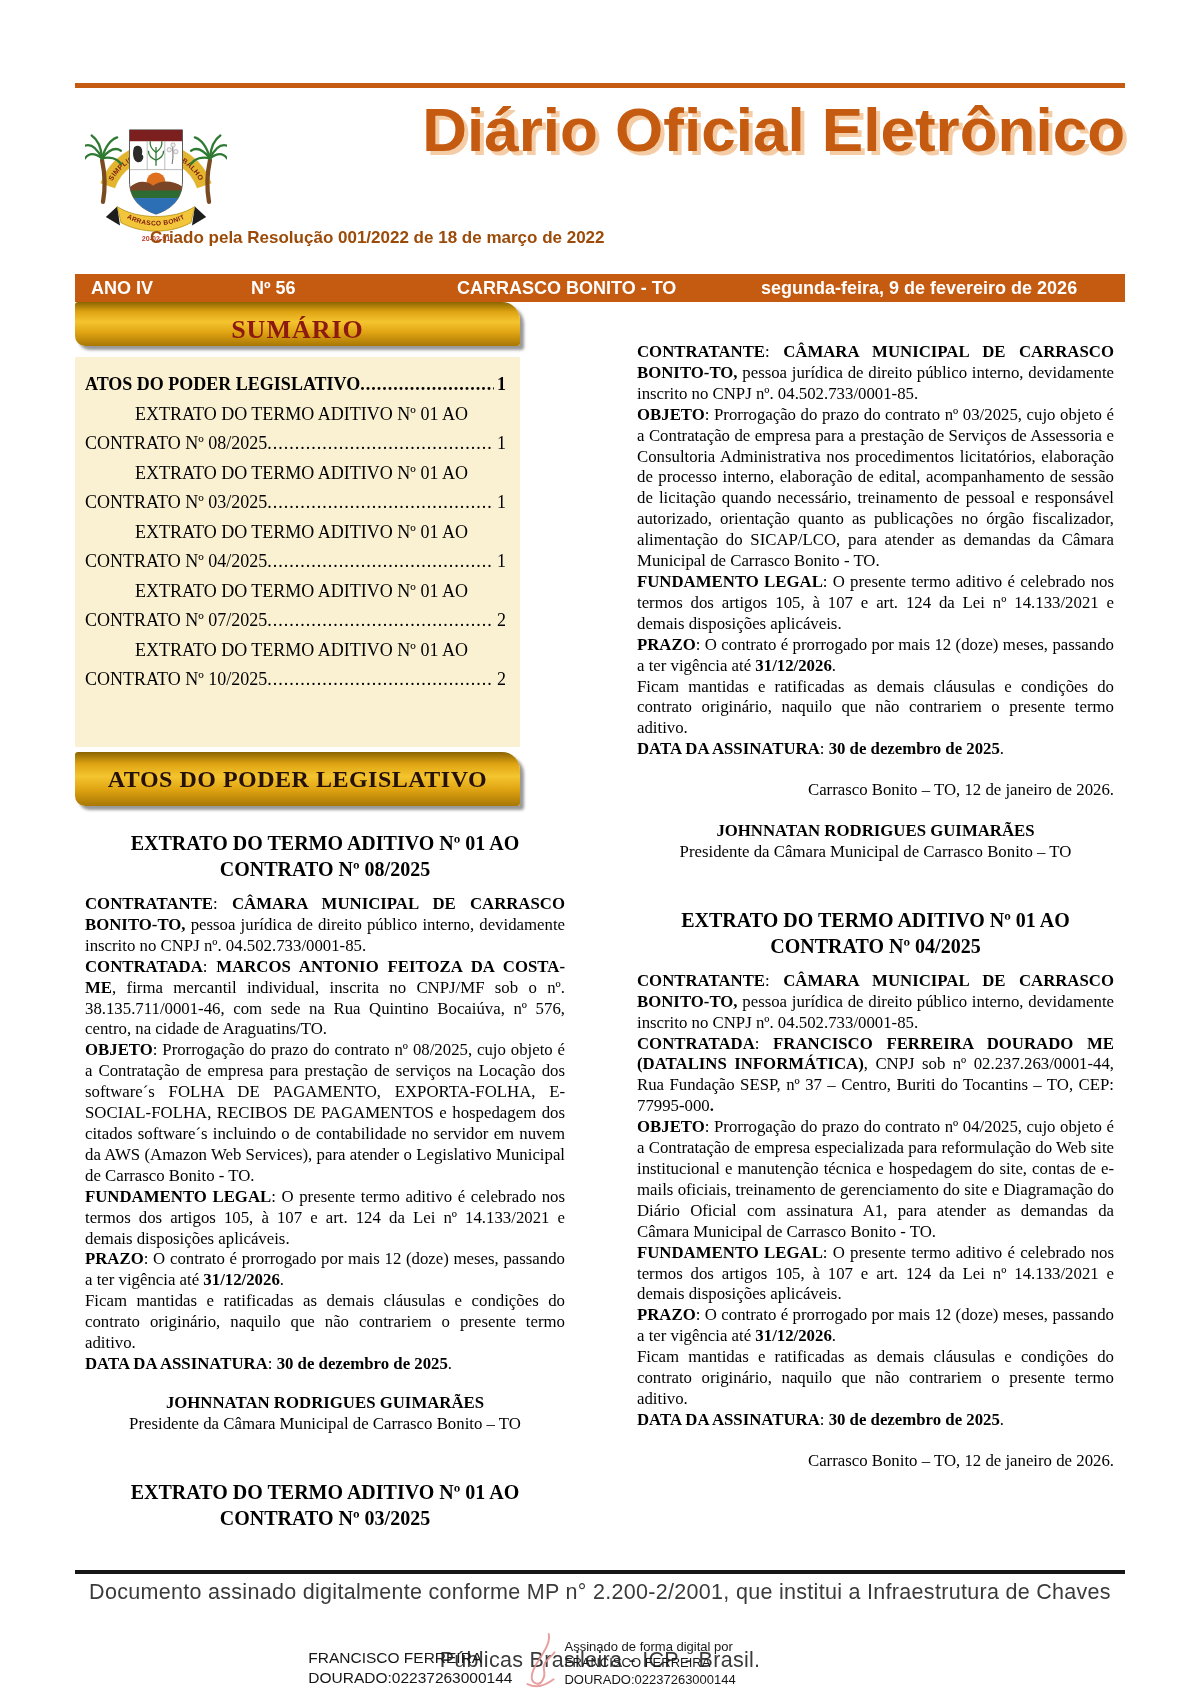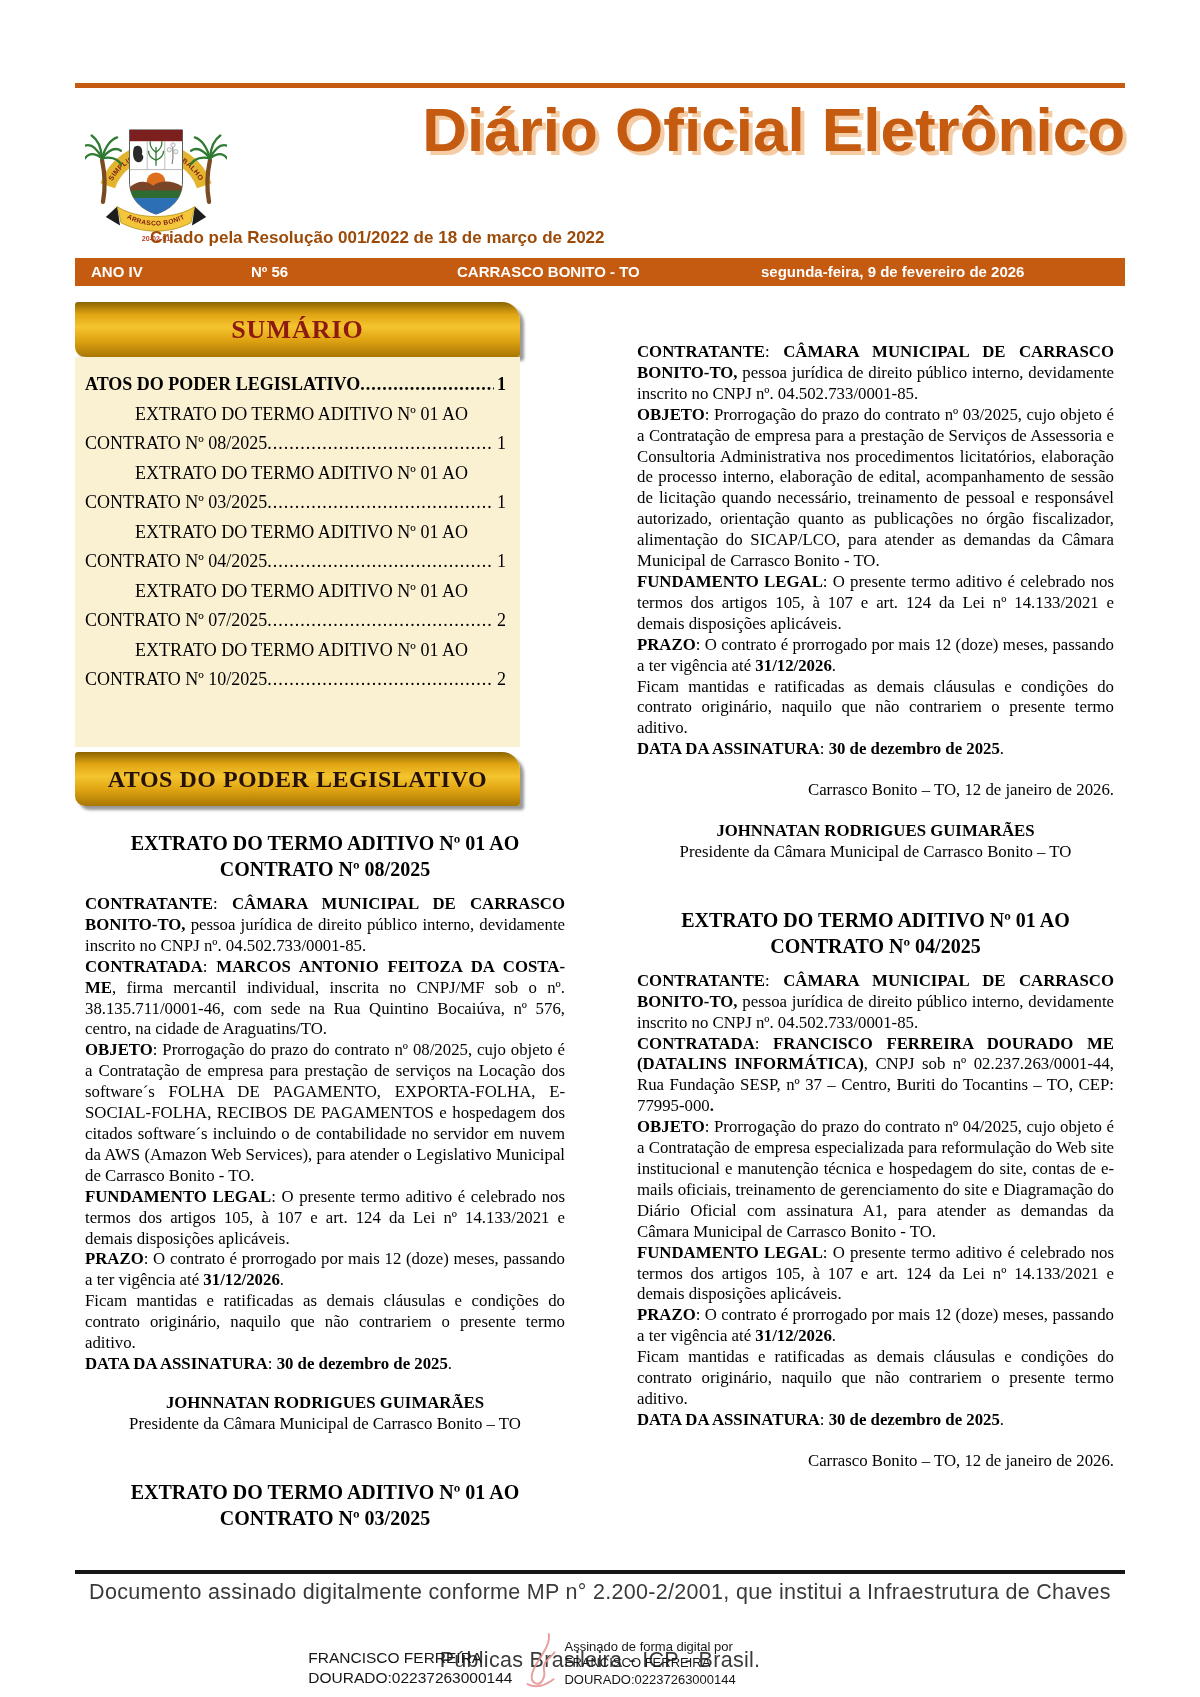--- a/index.html
+++ b/index.html
@@ -19,33 +19,33 @@
     position:absolute;left:150px;top:174px;width:975px;text-align:center;
     font-family:"Liberation Sans","DejaVu Sans",sans-serif;font-weight:bold;font-size:36px;
     color:var(--brown-title);letter-spacing:1px;white-space:nowrap;text-shadow:1px 1px 0 #e8c49e;
   }
   .gz-tagline{
     position:absolute;left:150px;top:228px;width:975px;
     font-family:"Liberation Sans","DejaVu Sans",sans-serif;font-weight:bold;font-size:17px;
     color:var(--brown-title);
   }
   .infobar{
-    position:absolute;left:75px;top:258px;width:1050px;height:28px;background:var(--accent-orange);
-    font-family:"Liberation Sans","DejaVu Sans",sans-serif;font-weight:bold;font-size:15px;color:#fff;
+    position:absolute;left:75px;top:274px;width:1050px;height:28px;background:var(--accent-orange);
+    font-family:"Liberation Sans","DejaVu Sans",sans-serif;font-weight:bold;font-size:18px;color:#fff;
   }
   .infobar span{position:absolute;top:0;line-height:28px;white-space:nowrap;}
   .ib-year{left:16px;} .ib-edition{left:176px;} .ib-city{left:382px;} .ib-date{left:686px;}
   
   .gold-bar{
     position:absolute;left:75px;width:445px;
     background:linear-gradient(180deg,var(--gold-dark) 0%,var(--gold-mid) 22%,var(--gold-bright) 45%,var(--gold-mid) 70%,var(--gold-deep) 100%);
     border-radius:3px 18px 3px 10px;box-shadow:4px 4px 3px rgba(70,70,70,.55);
     text-align:center;font-weight:bold;
   }
-  .summary-bar{top:302px;height:55px;line-height:55px;font-size:26px;color:var(--maroon-text);letter-spacing:1px;}
+  .summary-bar{top:302px;height:44px;line-height:55px;font-size:26px;color:var(--maroon-text);letter-spacing:1px;}
   .section-bar{top:752px;height:54px;line-height:54px;font-size:24px;color:var(--banner-text);letter-spacing:.5px;}
   .toc-body{
     position:absolute;left:75px;top:357px;width:445px;height:390px;background:var(--cream-bg);
     box-sizing:border-box;padding:13px 14px 0 10px;font-size:18px;
   }
   .toc-entry{display:flex;align-items:baseline;line-height:29.5px;white-space:nowrap;}
   .toc-entry.section{font-weight:bold;}
   .toc-entry.item-indent{display:block;padding-left:50px;}
   .toc-entry .t{flex:0 0 auto;}
   .toc-entry .dots{flex:1 1 auto;overflow:hidden;letter-spacing:1px;}

